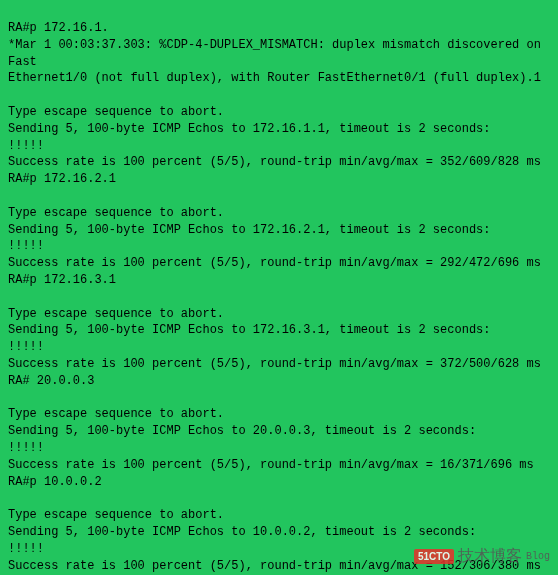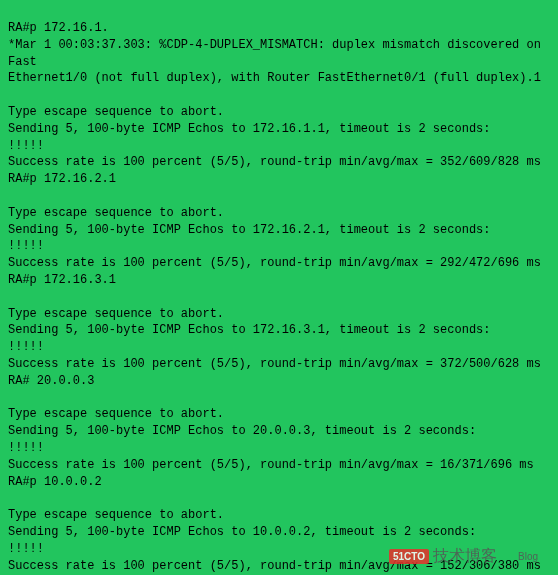--- a/index.html
+++ b/index.html
@@ -32,21 +32,21 @@
       white-space: pre-wrap;
       word-break: break-all;
       line-height: 1.4;
       font-family: 'Courier New', Courier, monospace;
       font-size: 12px;
     }
 
     .watermark {
       position: absolute;
       bottom: 8px;
-      right: 20px;
+      right: 8px;
       display: flex;
       align-items: center;
       gap: 4px;
       opacity: 0.85;
     }
 
     .watermark-logo {
       background: #e8302b;
       color: #ffffff;
       font-size: 10px;
@@ -56,24 +56,23 @@
       border-radius: 2px;
     }
 
     .watermark-text {
       font-family: Arial, sans-serif;
       font-size: 16px;
       color: #555555;
     }
 
     .watermark-blog {
-      font-family: Liberation Sans, sans-serif;
+      font-family: Liberation Mono, monospace;
       font-size: 10px;
       color: #555555;
-      margin-left: 17px;
     }
   </style>
 </head>
 <body>
 
 <div class="terminal">
   <pre>RA#p 172.16.1.
 *Mar 1 00:03:37.303: %CDP-4-DUPLEX_MISMATCH: duplex mismatch discovered on Fast
 Ethernet1/0 (not full duplex), with Router FastEthernet0/1 (full duplex).1
 

